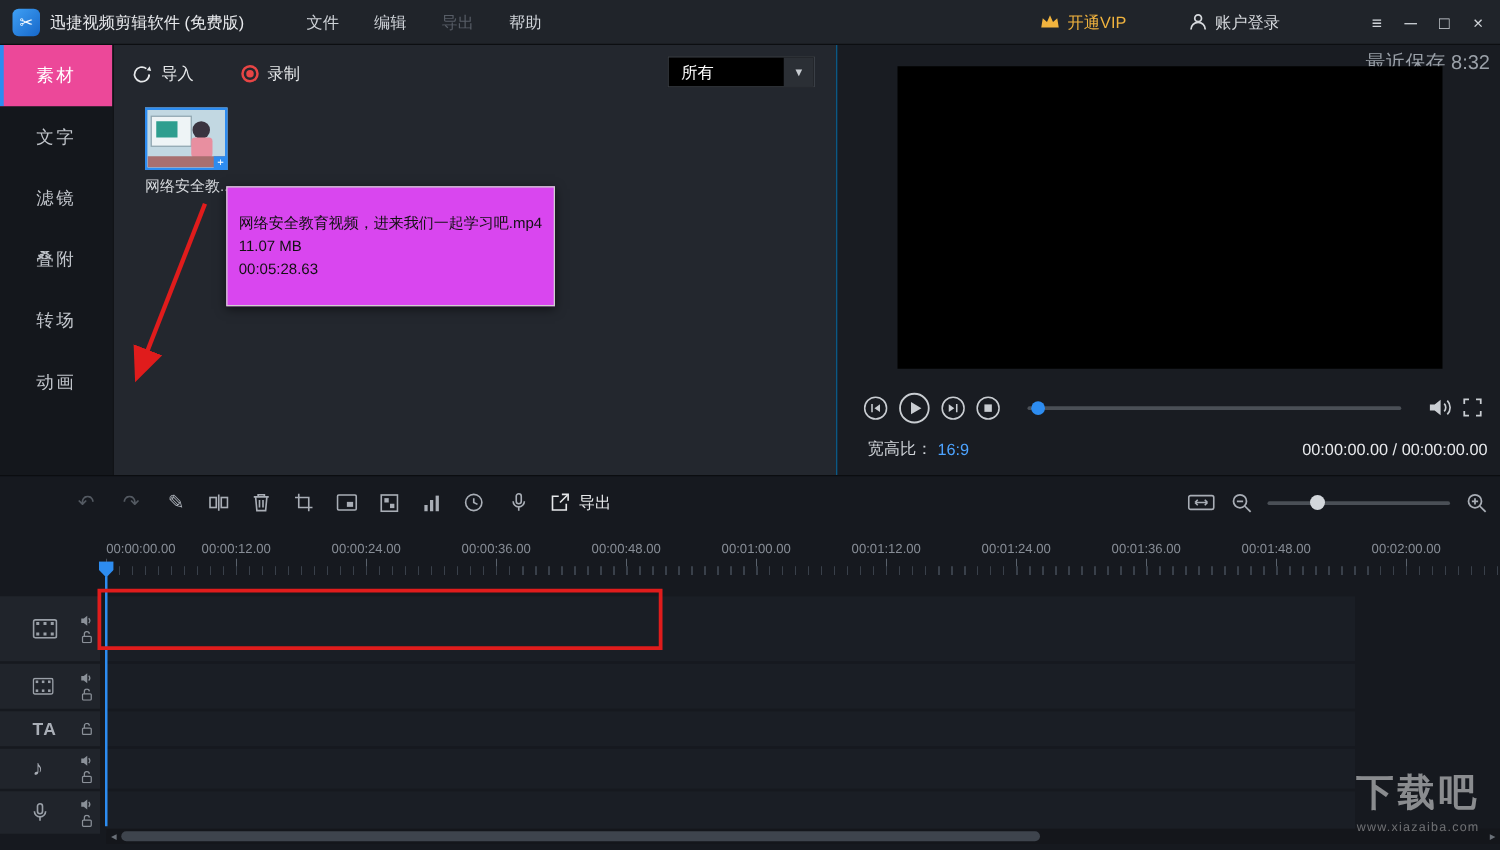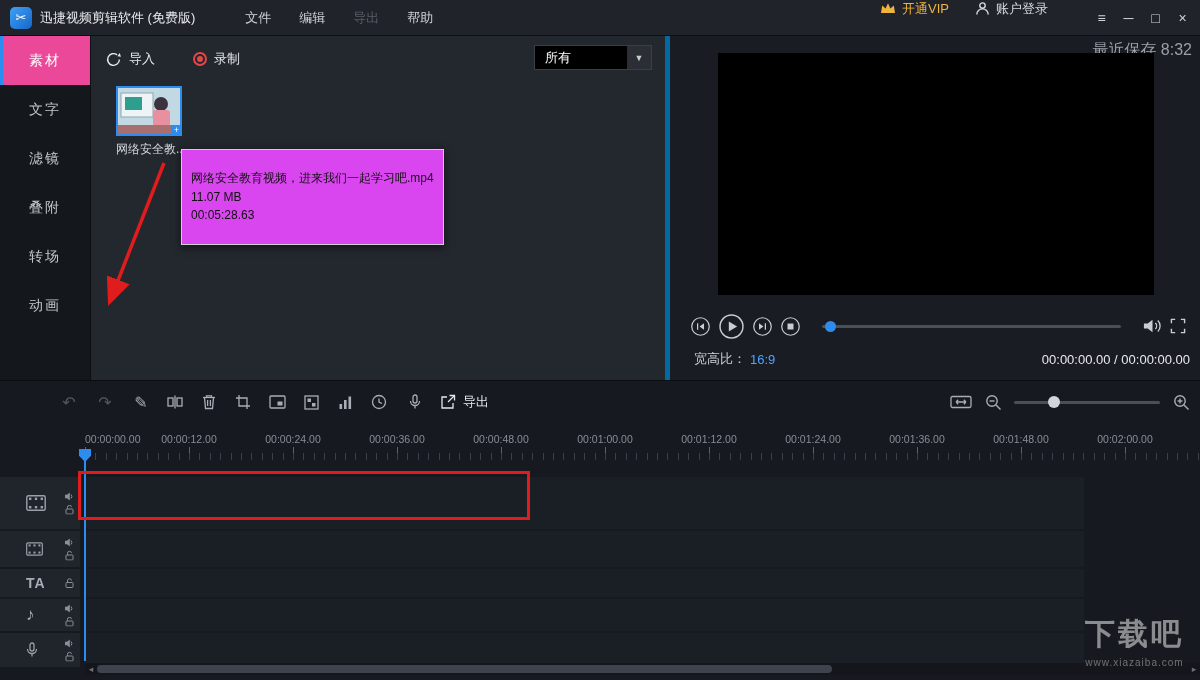--- a/index.html
+++ b/index.html
@@ -7,33 +7,33 @@
   #app { position:relative; width:1200px; height:680px; background:#16191f; overflow:hidden; color:#d6d9dd; font-size:13px; }
   svg { display:block; }
 
   
   .titlebar { position:absolute; left:0; top:0; width:1200px; height:36px; background:#20242a; border-bottom:1px solid #0c0e11; display:flex; align-items:center; }
   .logo { width:22px; height:22px; margin-left:10px; border-radius:5px; background:linear-gradient(135deg,#3fa0f5,#1667c9); display:flex; align-items:center; justify-content:center; color:#fff; font-size:13px; flex:none; }
   .apptitle { margin-left:8px; color:#e8eaed; font-size:13px; white-space:nowrap; }
   .menubar { display:flex; margin-left:36px; }
   .menu { padding:8px 14px; color:#cfd3d8; cursor:default; }
   .menu.disabled { color:#575d66; }
-  .tb-right { margin-left:auto; display:flex; align-items:flex-start; }
+  .tb-right { margin-left:auto; display:flex; align-items:center;gap:24px; }
   .vip { display:flex; align-items:center; gap:6px; color:#f0b33e; margin-right:26px; }
   .login { display:flex; align-items:center; gap:6px; color:#d6d9dd; margin-right:40px; }
   .winbtns { display:flex; margin-right:4px; }
   .winbtn { width:27px; height:36px; display:flex; align-items:center; justify-content:center; color:#cfd3d8; font-size:14px; }
 
   
   .sidebar { position:absolute; left:0; top:36px; width:90px; height:344px; background:#14171c; }
   .side-item { height:49px; display:flex; align-items:center; justify-content:center; color:#c2c6cc; font-size:14px; letter-spacing:2px; }
   .side-item.active { background:#ec4899; color:#ffffff; box-shadow:inset 3px 0 0 #2d8cf0; }
 
   
-  .media { position:absolute; left:90px; top:36px; width:580px; height:344px; background:#23272e; border-left:1px solid #0c0e11; border-right:5px solid #0369a1; }
+  .media { position:absolute; left:90px; top:36px; width:580px; height:344px; background:#23272e; border-left:1px solid #0c0e11; border-right:1px solid #0369a1; }
   .media-toolbar { position:absolute; left:14px; top:10px; height:26px; display:flex; align-items:center; gap:38px; }
   .m-btn { display:flex; align-items:center; gap:7px; color:#e6e8ea; font-size:13px; }
   .rec-icon { width:14px; height:14px; border:2px solid #e84545; border-radius:50%; position:relative; }
   .rec-icon i { position:absolute; left:2px; top:2px; width:6px; height:6px; border-radius:50%; background:#e84545; }
   .dropdown { position:absolute; left:443px; top:9px; width:118px; height:25px; background:#000; border:1px solid #3a3f46; display:flex; align-items:center; }
   .dd-label { flex:1; padding-left:10px; color:#fff; font-size:13px; }
   .dd-caret { width:24px; height:100%; display:flex; align-items:center; justify-content:center; background:#2b2f35; color:#c8ccd1; font-size:9px; }
   .clip { position:absolute; left:25px; top:50px; width:70px; }
   .clip-thumb { width:66px; height:50px; border:2px solid #2d8cf0; position:relative; background:#c2d8e2; }
   .clip-badge { position:absolute; right:-2px; bottom:-2px; width:11px; height:11px; background:#2d8cf0; color:#fff; font-size:9px; line-height:11px; text-align:center; }

